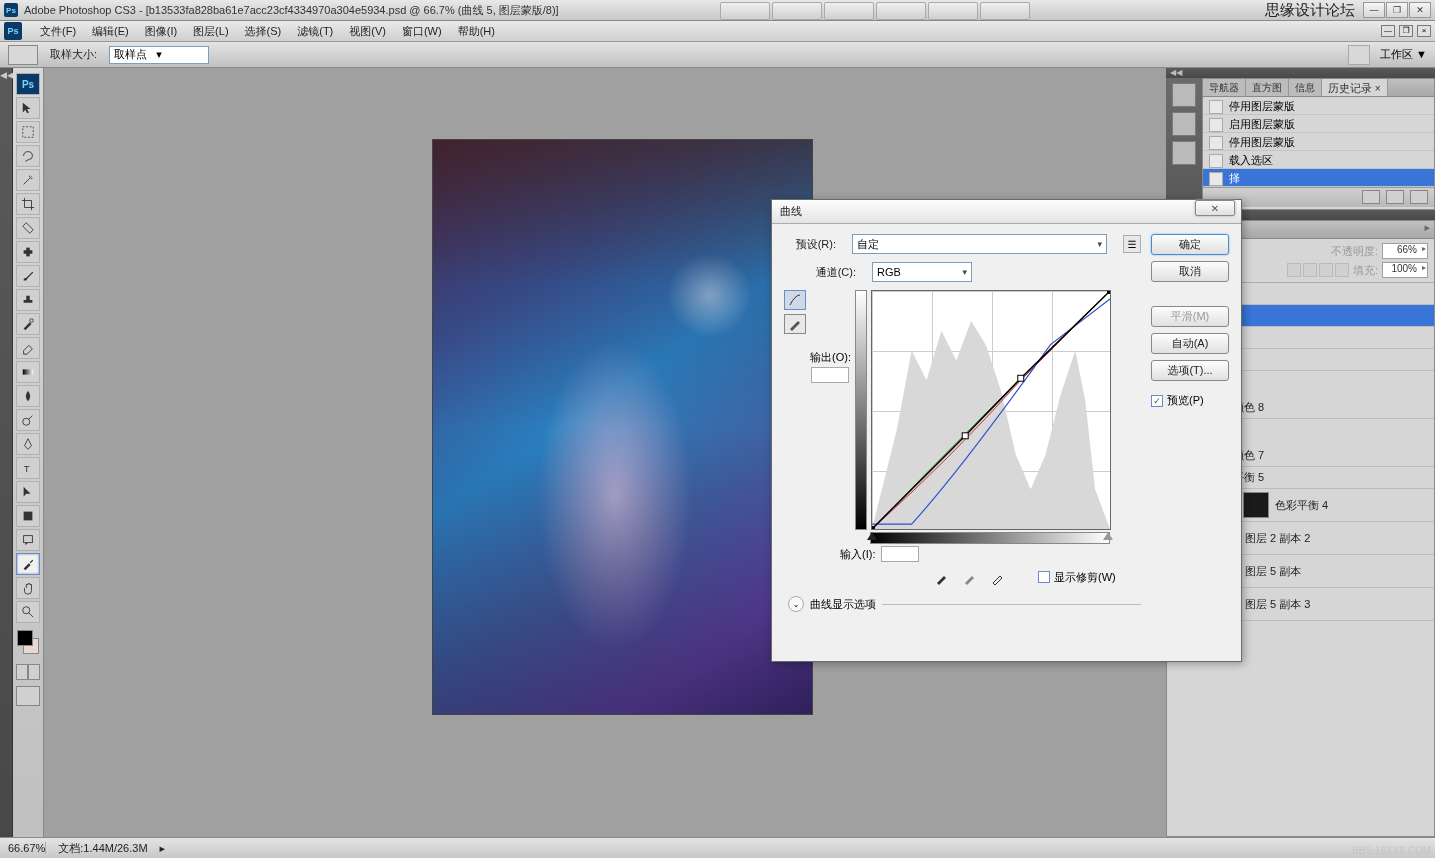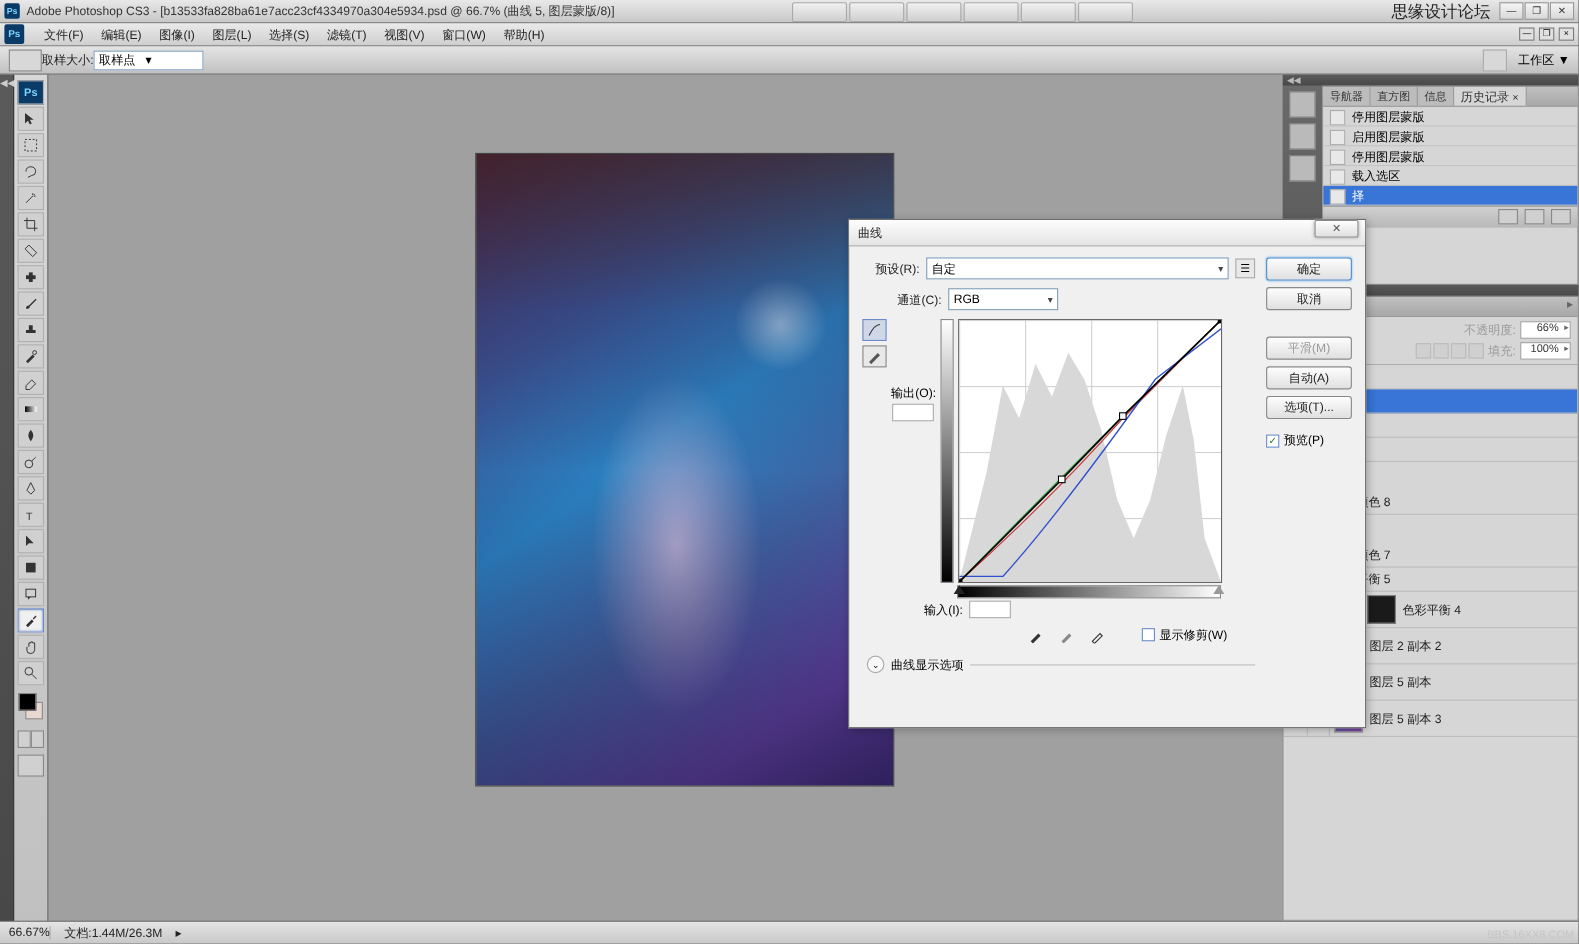--- a/index.html
+++ b/index.html
@@ -18,21 +18,21 @@
 .taskbar-icons .ti { width: 50px; height: 18px; background: linear-gradient(#f0f0f0,#d0d0d0); border: 1px solid #aaa; border-radius: 2px; }
 
 
 .menu-bar { background: linear-gradient(#eaeaea,#cfcfcf); height: 21px; display: flex; align-items: center; padding: 0 4px; border-bottom: 1px solid #9a9a9a; }
 .menu-bar .ps-square { width: 18px; height: 18px; background: #0a3a66; color: #7dd3ff; display: inline-flex; align-items: center; justify-content: center; font-size: 9px; font-weight: bold; margin-right: 10px; border-radius: 2px; }
 .menu-bar .menu-item { padding: 0 8px; color: #222; cursor: pointer; }
 .doc-win-controls { margin-left: auto; display: flex; gap: 4px; }
 .doc-win-controls span { width: 14px; height: 12px; border: 1px solid #7a7a7a; background: #e0e0e0; display: inline-block; cursor: pointer; font-size: 8px; text-align: center; line-height: 10px; }
 
 
-.options-bar { background: linear-gradient(#e4e4e4,#c0c0c0); height: 26px; display: flex; align-items: center; padding: 0 8px; border-bottom: 1px solid #8a8a8a; }
+.options-bar { background: linear-gradient(#e4e4e4,#c0c0c0); height: 26px; display: flex; align-items: center; padding: 0 8px; border-bottom: 1px solid #8a8a8a; gap: 12px; }
 .options-bar .tool-preset { width: 30px; height: 20px; border: 1px solid #888; background: #d8d8d8; display: inline-block; position: relative; }
 .options-bar .label { color: #222; }
 .options-bar select, .options-bar .combo { height: 18px; border: 1px solid #7f9db9; background: #fff; font-size: 11px; padding: 0 4px; min-width: 100px; }
 .options-bar .right-group { margin-left: auto; display: flex; align-items: center; gap: 10px; }
 .options-bar .icon-btn { width: 22px; height: 20px; border: 1px solid #aaa; background: #d8d8d8; display: inline-block; }
 .options-bar .workspace-combo { display: flex; align-items: flex-start; gap: 4px; }
 
 
 .workspace { display: flex; height: 769px; }
 .palette-strip { width: 13px; background: linear-gradient(#5a5a5a,#484848); border-right: 1px solid #333; }
@@ -54,21 +54,21 @@
 
 .canvas-area { flex: 1; background: #a0a0a0; position: relative; overflow: hidden; }
 .canvas-image { position: absolute; left: 388px; top: 71px; width: 381px; height: 576px; background: linear-gradient(145deg, #4a2850 0%, #3a5090 25%, #2a80c0 45%, #4060a0 65%, #6040a0 85%, #3a2870 100%); border: 1px solid #444; overflow: hidden; }
 .canvas-image::before { content: ""; position: absolute; inset: 0; background: radial-gradient(ellipse 140px 280px at 48% 62%, rgba(255,210,230,0.6) 0%, rgba(255,200,220,0.3) 28%, transparent 55%), radial-gradient(ellipse 60px 60px at 73% 27%, rgba(255,255,255,0.5), transparent 70%); }
 .canvas-image::after { content: ""; position: absolute; inset: 0; background: linear-gradient(180deg, rgba(60,30,20,0.6) 0%, rgba(40,40,80,0.2) 25%, transparent 50%, rgba(30,20,60,0.4) 100%); }
 
 
 .right-panels { width: 269px; background: #808080; display: flex; flex-direction: column; }
 .panel { background: #d6d6d6; border: 1px solid #8a8a8a; margin: 0; }
 .panel-strip-col { width: 36px; background: linear-gradient(#6a6a6a,#585858); }
-.panel-strip-row { display: flex; height: 181px; }
+.panel-strip-row { display: flex; height: 132px; }
 .panel-strip-col .small-btn { width: 24px; height: 24px; margin: 5px auto; background: #bababa; border: 1px solid #7a7a7a; display: block; }
 
 
 .history-panel { flex: 1; display: flex; flex-direction: column; }
 .panel-tabs { display: flex; background: linear-gradient(#c0c0c0,#a8a8a8); height: 18px; border-bottom: 1px solid #8a8a8a; position: relative; }
 .panel-tabs .tab { padding: 2px 6px; font-size: 10px; color: #333; border-right: 1px solid #969696; cursor: pointer; background: #bcbcbc; }
 .panel-tabs .tab.active { background: #d6d6d6; }
 .panel-tabs .close-x { margin-left: auto; padding: 0 4px; color: #666; cursor: pointer; }
 .history-list { background: #d6d6d6; }
 .history-item { display: flex; align-items: flex-end; height: 18px; padding: 0 6px; border-bottom: 1px solid #c4c4c4; cursor: pointer; }
@@ -107,21 +107,21 @@
 .status-bar .seg { border-right: 1px solid #aaa; }
 
 
 .curves-dialog { position: absolute; left: 771px; top: 199px; width: 471px; height: 463px; background: #f0f0f0; border: 1px solid #6a6a6a; box-shadow: 2px 2px 8px rgba(0,0,0,0.3); z-index: 100; }
 .dialog-title { height: 24px; background: linear-gradient(#fdfdfd,#e4e4e4); border-bottom: 1px solid #aaa; display: flex; align-items: center; padding: 0 8px; font-size: 12px; color: #222; }
 .dialog-body { padding: 10px 12px; display: flex; gap: 10px; }
 .dialog-left { flex: 1; }
 .dialog-right { width: 78px; display: flex; flex-direction: column; gap: 6px; }
 .dlg-btn { height: 21px; border: 1px solid #888; background: linear-gradient(#fdfdfd,#e0e0e0); border-radius: 3px; font-size: 11px; cursor: pointer; color: #222; display: flex; align-items: center; justify-content: center; }
 .dlg-btn.primary { border: 1px solid #4a8cc8; box-shadow: 0 0 2px #6aacf0; }
-.dlg-row { display: flex; align-items: center; gap: 6px; margin-bottom: 8px; }
+.dlg-row { display: flex; align-items: center; gap: 16px; margin-bottom: 8px; }
 .dlg-label { color: #222; min-width: 52px; text-align: right; }
 .dlg-combo { flex: 1; height: 20px; border: 1px solid #7f9db9; background: #fff; padding: 0 4px; display: flex; align-items: center; position: relative; }
 .dlg-combo::after { content: "▾"; position: absolute; right: 4px; color: #444; font-size: 9px; }
 .menu-icon-btn { width: 18px; height: 18px; border: 1px solid #aaa; background: #e8e8e8; display: flex; align-items: center; justify-content: center; font-size: 10px; }
 .curve-area { display: flex; gap: 4px; margin-top: 4px; }
 .output-label-wrap { display: flex; flex-direction: column; align-items: center; gap: 2px; padding-top: 60px; }
 .output-label-wrap .box { width: 38px; height: 16px; border: 1px solid #aaa; background: #fff; }
 .grad-v { width: 12px; height: 240px; background: linear-gradient(#fff,#000); border: 1px solid #888; }
 .curve-box { width: 240px; height: 240px; border: 1px solid #666; background: #fff; position: relative; }
 .curve-box .grid { position: absolute; inset: 0; background-image: linear-gradient(#ccc 1px, transparent 1px), linear-gradient(90deg, #ccc 1px, transparent 1px); background-size: 60px 60px; }

